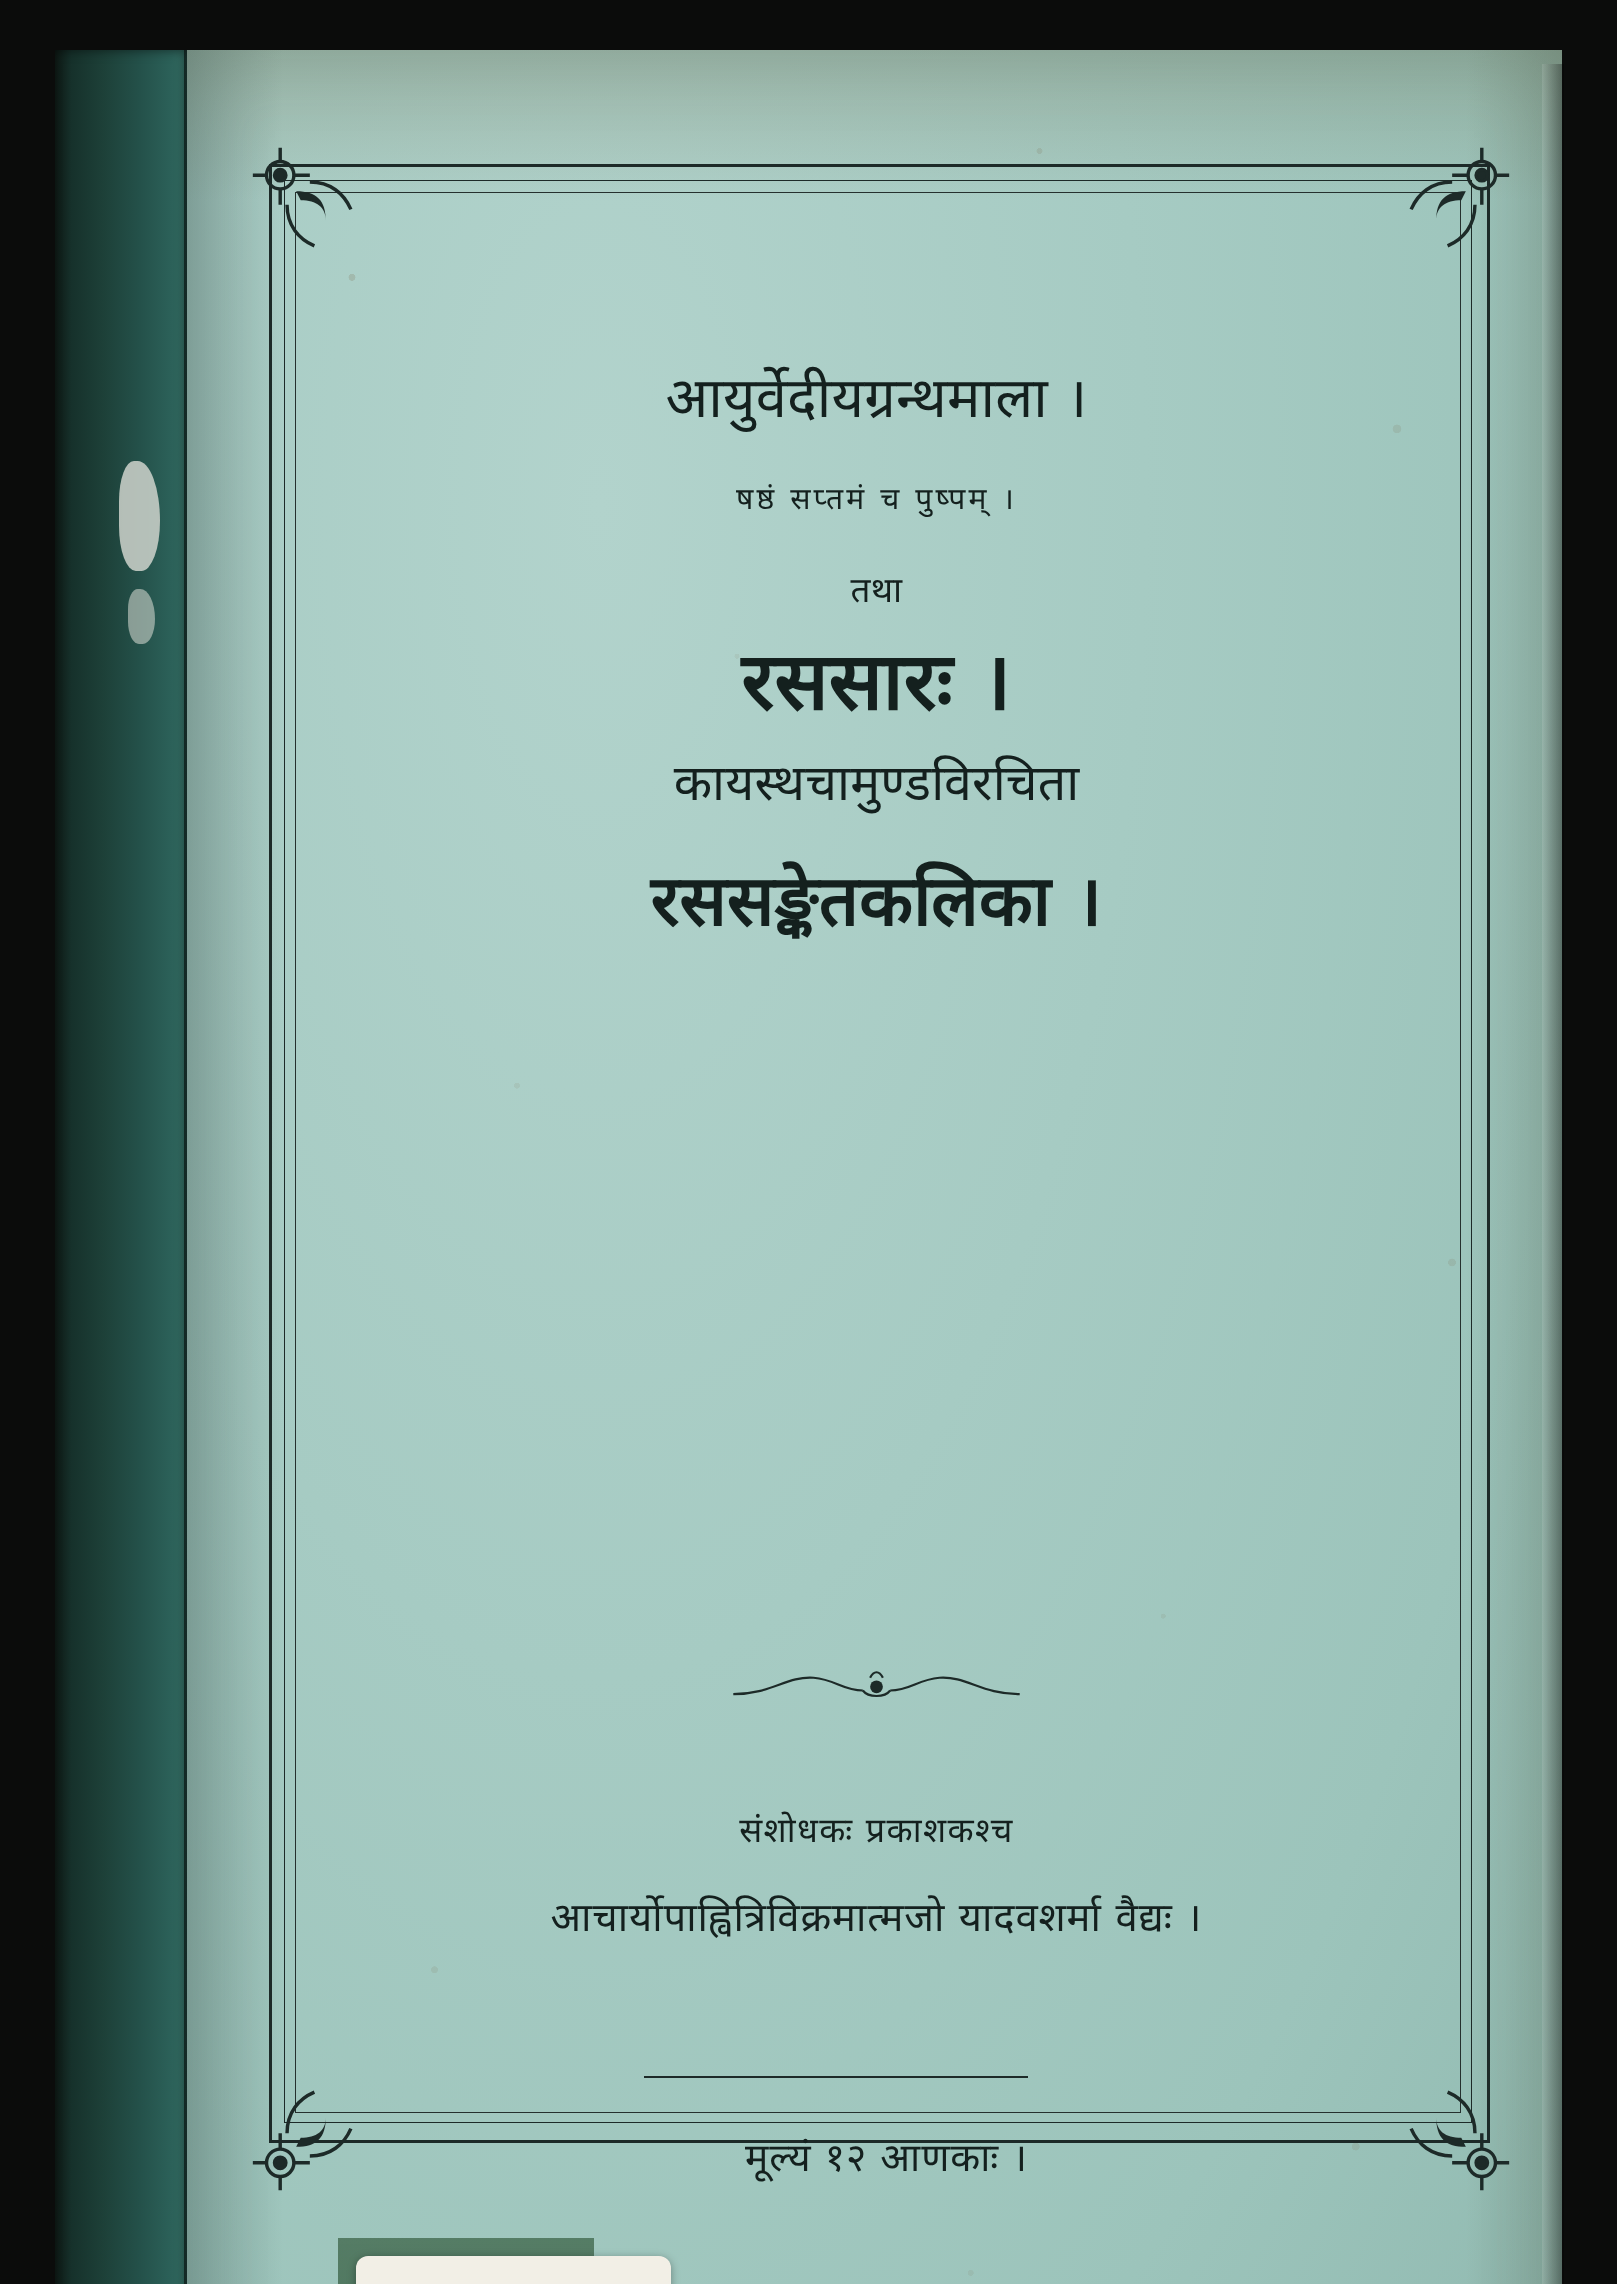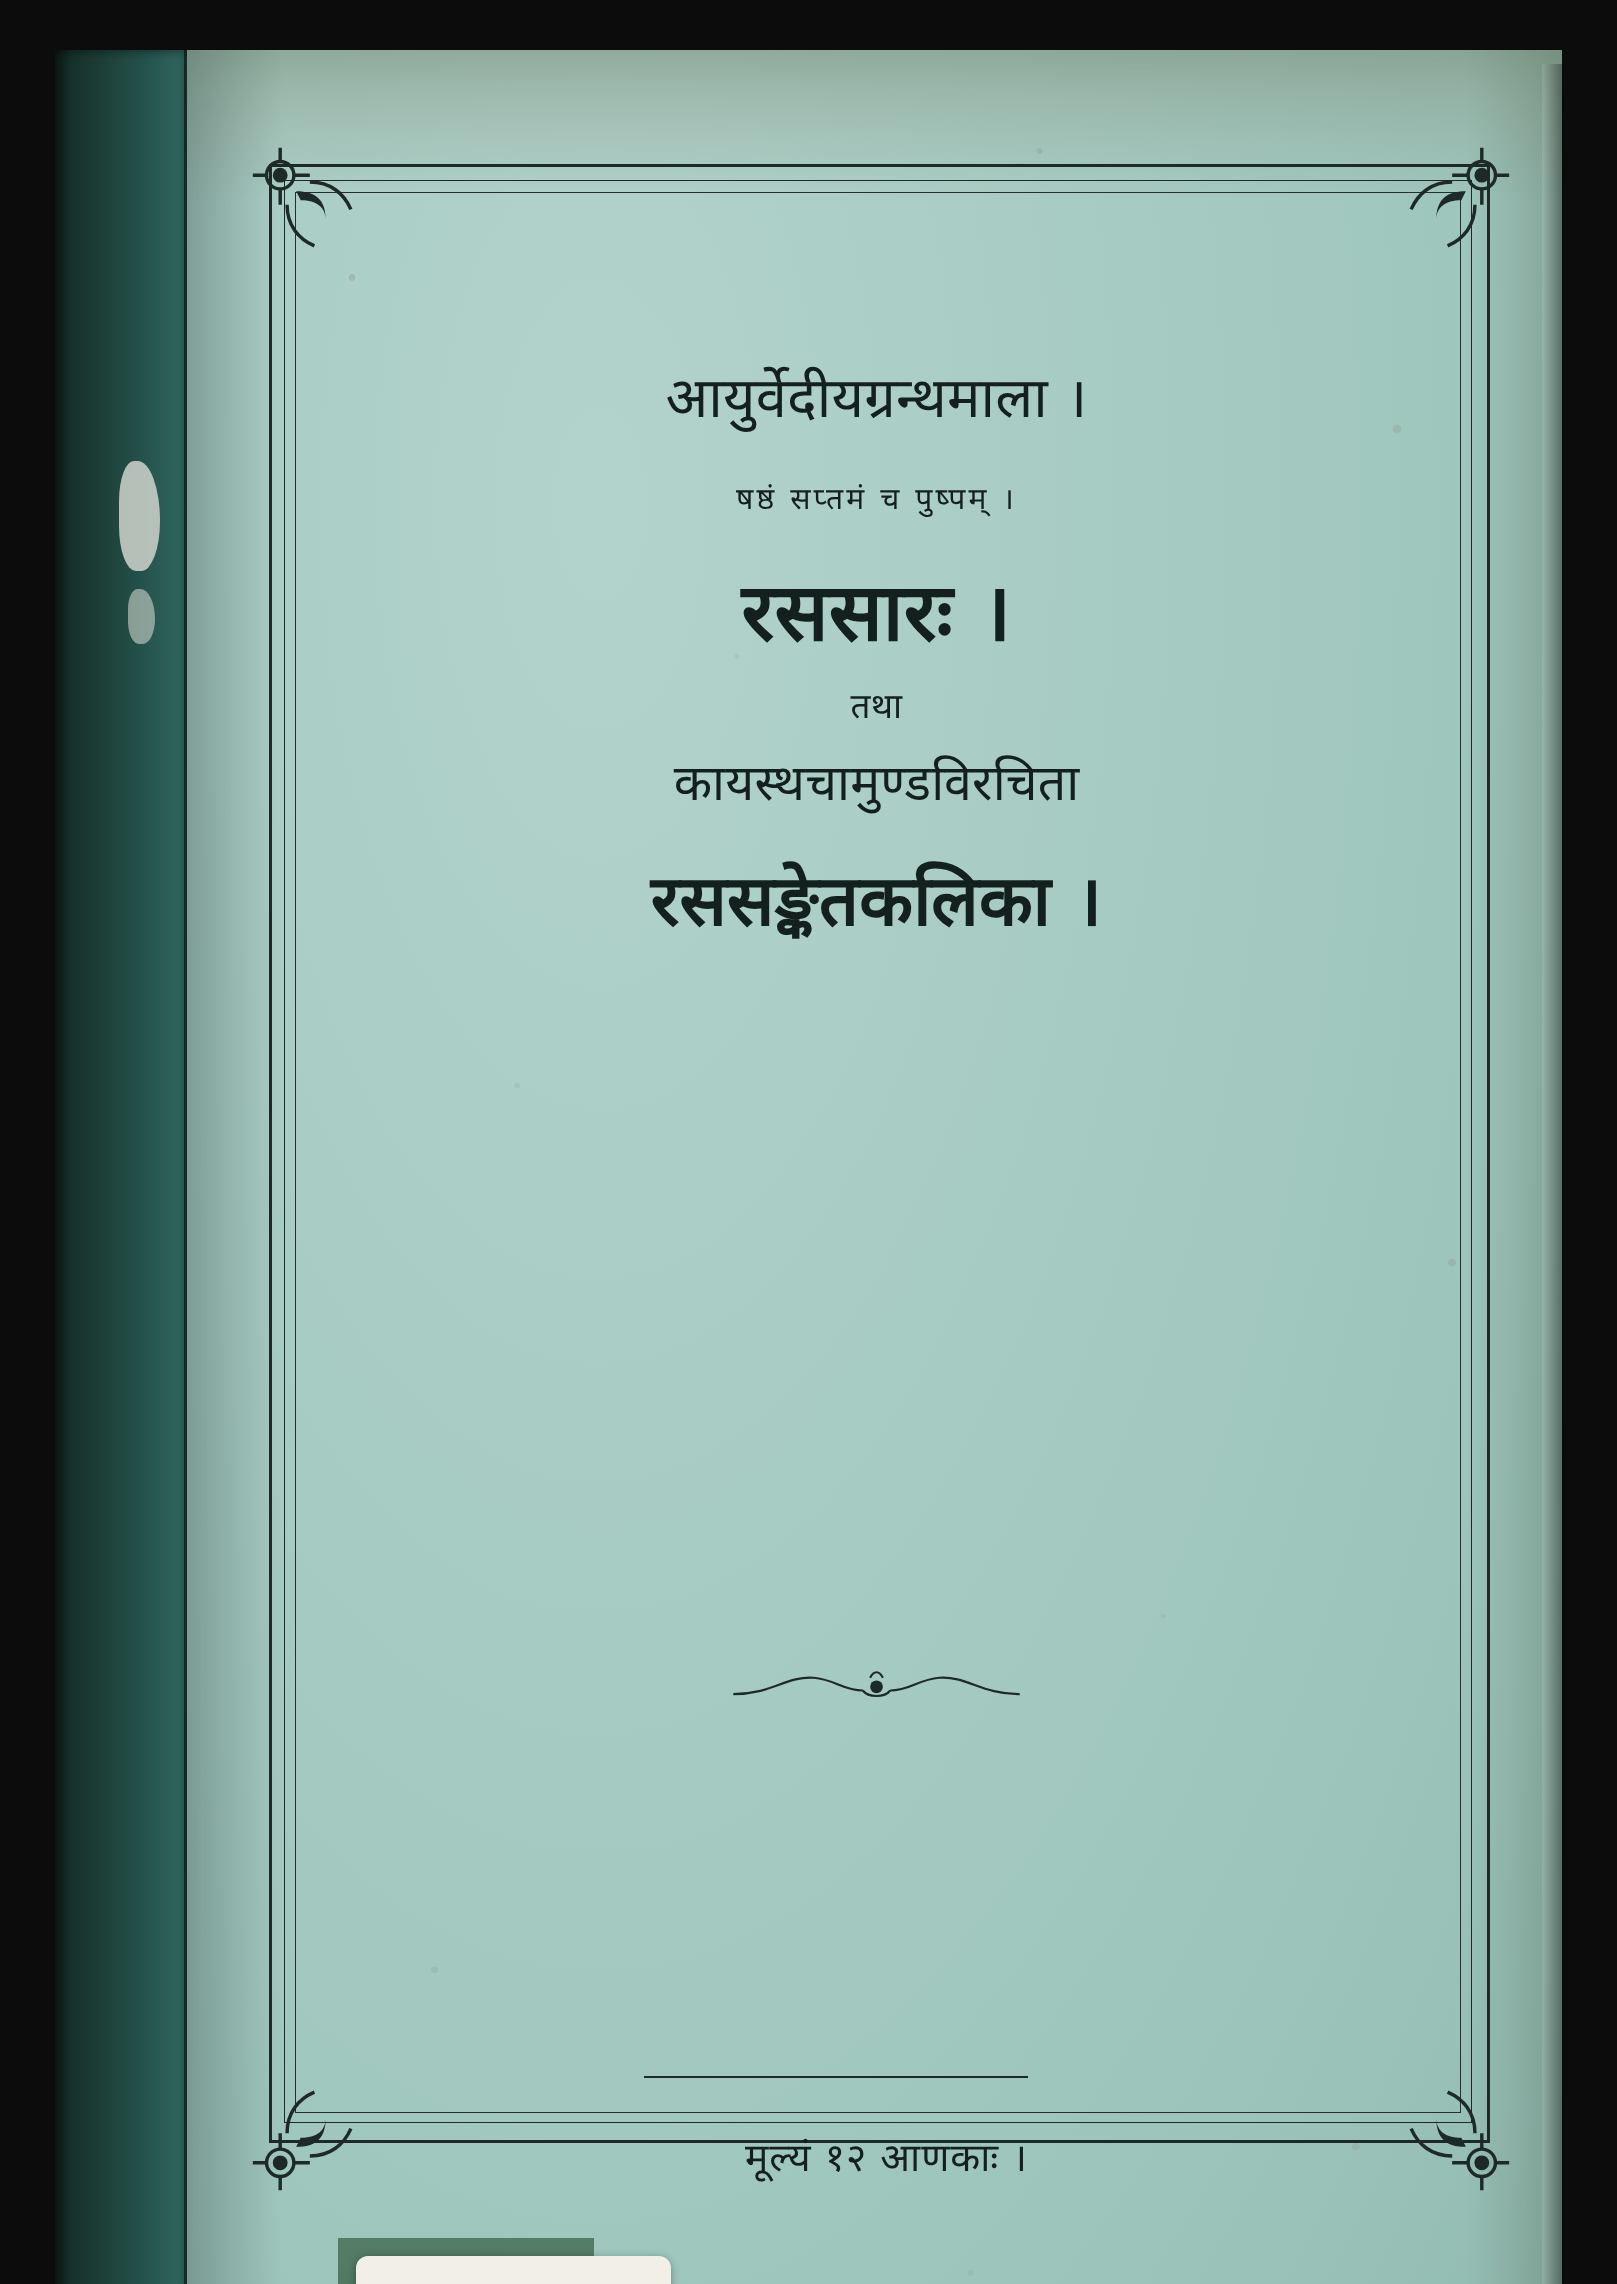--- a/index.html
+++ b/index.html
@@ -288,36 +288,40 @@
           <path d="M30 6 L30 18 M30 42 L30 56 M6 30 L18 30 M42 30 L56 30"></path>
           <path d="M44 44 C62 44 70 52 70 70 C70 58 62 52 48 52 Z" fill="#1d2a28" stroke="none"></path>
           <path d="M56 36 C74 36 86 46 92 60"></path>
           <path d="M36 56 C36 74 46 86 60 92"></path>
         </svg>
       </div>
 
       <div class="titleblock">
         <div class="line l-series">आयुर्वेदीयग्रन्थमाला ।</div>
         <div class="line l-pushpam">षष्ठं सप्तमं च  पुष्पम् ।</div>
+        <div class="line l-tatha">तथा</div>
         <div class="line l-title1">रससारः ।</div>
-        <div class="line l-tatha">तथा</div>
         <div class="line l-author2">कायस्थचामुण्डविरचिता</div>
         <div class="line l-title2">रससङ्केतकलिका ।</div>
       </div>
 
       <div class="flourish">
         <svg viewBox="0 0 330 60" width="301" height="55" fill="none" stroke="#1d2a28" stroke-width="2.4">
           <path d="M8 34 C50 34 66 14 96 16 C120 18 128 30 150 30"></path>
           <path d="M322 34 C280 34 264 14 234 16 C210 18 202 30 180 30"></path>
           <circle cx="165" cy="26" r="7" fill="#1d2a28" stroke="none"></circle>
           <path d="M150 30 C156 38 174 38 180 30"></path>
           <path d="M158 16 C162 8 168 8 172 16"></path>
         </svg>
       </div>
 
+      <div class="editorblock">
+        <div class="line l-edlabel">संशोधकः प्रकाशकश्च</div>
+        <div class="line l-edname">आचार्योपाह्वित्रिविक्रमात्मजो  यादवशर्मा  वैद्यः ।</div>
+      </div>
 
       <div class="rule"></div>
 
       <div class="priceblock">
         <div class="line l-price">मूल्यं १२ आणकाः ।</div>
       </div>
 
       <div class="sticker-tape"></div>
       <div class="sticker">
         <div class="sticker-text">P.B.

